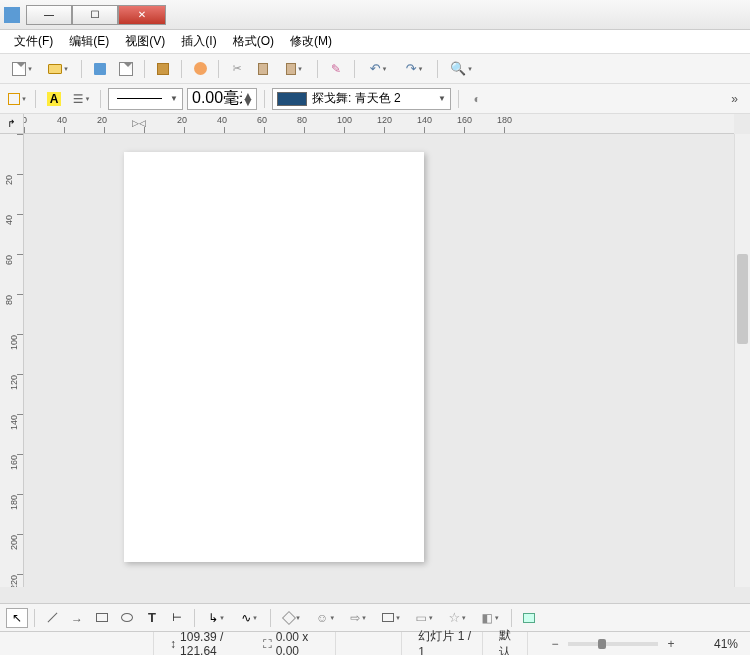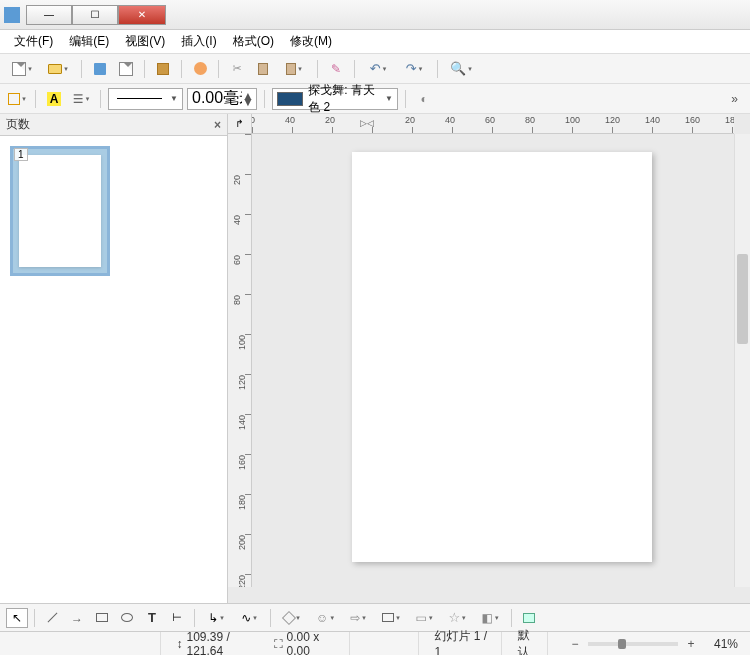--- a/index.html
+++ b/index.html
@@ -38,21 +38,21 @@
     
     .formatbar { height: 30px; background: #f5f5f5; border-bottom: 1px solid #ddd; display: flex; align-items: center; padding: 0 6px; gap: 4px; }
     .combo { height: 22px; border: 1px solid #aaa; background: white; display: flex; align-items: center; padding: 0 4px; }
     .combo-sm { width: 24px; }
     .combo .drop-arrow { font-size: 8px; color: #555; margin-left: 4px; }
     .line-style { width: 75px; }
     .line-preview { width: 60px; height: 1px; background: #000; margin: 0 4px; }
     .num-field { width: 70px; }
     .num-field input { border: none; width: 50px; font-size: 16px; outline: none; }
     .spin-arrows { display: flex; flex-direction: column; font-size: 6px; line-height: 6px; color: #555; margin-left: auto; }
-    .color-combo { width: 126px; }
+    .color-combo { width: 179px; }
     .color-swatch { width: 30px; height: 14px; background: #1f4e79; border: 1px solid #666; margin-right: 5px; }
     .fmt-icon { width:14px; height:14px; display:flex; align-items:center; justify-content:center; }
     .fmt-icon.hl { background:#ffeb3b; padding:0 2px; font-weight:bold; }
     .chevrons { margin-left: auto; color: #555; padding-right: 6px; cursor:pointer; }
     
     
     .main { flex: 1; display: flex; background: #eaeaea; overflow: hidden; }
     
     
     .sidepanel { width: 228px; background: #fff; border-right: 1px solid #ccc; display: flex; flex-direction: column; }
@@ -208,34 +208,20 @@
   </div>
   <div class="sep"></div>
   <div class="tool-btn">
       <span style="color:#888;">◐</span>
     </div>
   <span class="chevrons">»</span>
 </div>
 
 <div class="main">
 
-  <div class="sidepanel">
-    <div class="sidepanel-header">
-      <span class="title">页数</span>
-      <span class="close-x">×</span>
-    </div>
-    <div class="sidepanel-body">
-      <div class="thumb-item">
-        <span class="thumb-num">1</span>
-        <div class="thumb">
-          <div class="thumb-inner"></div>
-        </div>
-      </div>
-    </div>
-  </div>
 
   <div class="canvas-area">
     <div class="ruler-corner">↱</div>
     <div class="ruler-h">
       <div class="ticks" id="hticks">
           <div class="tick">
             <span>60</span>
           </div>
           <div class="tick">
             <span>40</span>
@@ -400,16 +386,16 @@
       <span>默认</span>
     </div>
   <div class="spacer"></div>
   <div class="zoom-slider">
     <span class="zoom-btn">−</span>
     <div class="zoom-track">
         <div class="zoom-handle"></div>
       </div>
     <span class="zoom-btn">+</span>
   </div>
-  <div class="cell" style="border:none;">
+  <div class="cell" style="border:none;margin-left:20px;">
       <span>41%</span>
     </div>
 </div>
 
 </body></html>

